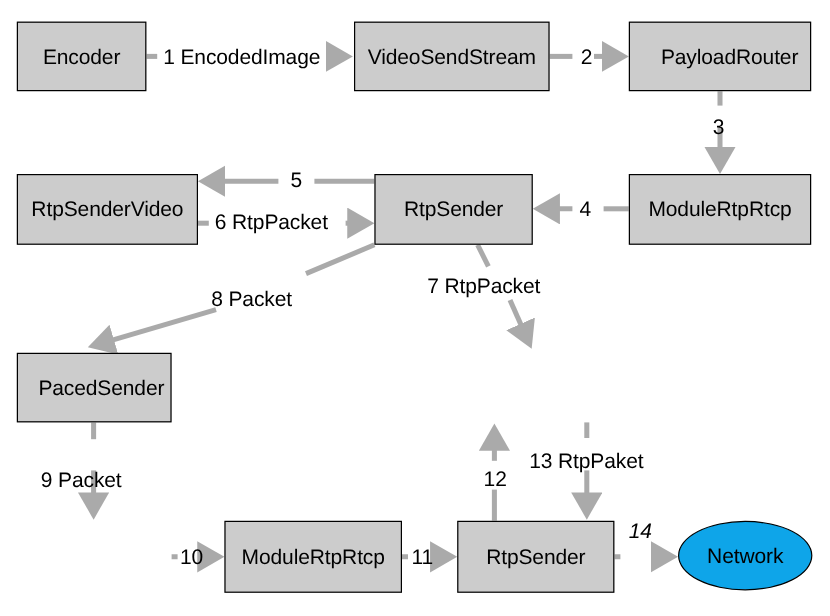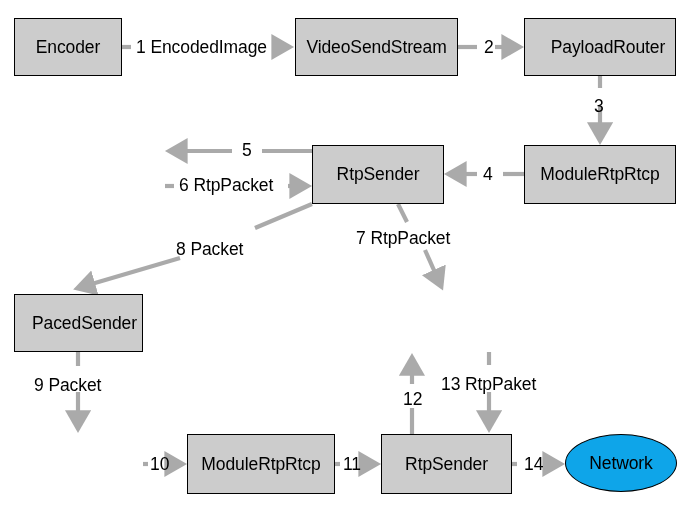--- a/index.html
+++ b/index.html
@@ -121,20 +121,23 @@
   </div>
 
   <div class="node node-box" style="left:295px; top:18px;  width:163px; height:58px;">
     <span>VideoSendStream</span>
   </div>
 
   <div class="node node-box" style="left:524px; top:18px;  width:152px; height:58px;padding-left:16px;">
     <span>PayloadRouter</span>
   </div>
 
+  <div class="node node-box" style="left:14px;  top:145px; width:151px; height:59px;">
+    <span>RtpSenderVideo</span>
+  </div>
 
   <div class="node node-box" style="left:312px; top:145px; width:132px; height:59px;">
     <span>RtpSender</span>
   </div>
 
   <div class="node node-box" style="left:524px; top:145px; width:152px; height:59px;">
     <span>ModuleRtpRtcp</span>
   </div>
 
   <div class="node node-box" style="left:14px;  top:294px; width:129px; height:58px;padding-left:12px;">
@@ -156,20 +159,20 @@
   </div>
 
   <div class="edge-label" style="left:136px; top:37px;">1 EncodedImage</div>
   <div class="edge-label" style="left:484px; top:37px;">2</div>
   <div class="edge-label" style="left:594px; top:96px;">3</div>
   <div class="edge-label" style="left:483px; top:164px;">4</div>
   <div class="edge-label" style="left:242px; top:140px;">5</div>
   <div class="edge-label" style="left:179px; top:175px;">6 RtpPacket</div>
   <div class="edge-label" style="left:356px; top:228px;">7 RtpPacket</div>
   <div class="edge-label" style="left:176px; top:239px;">8 Packet</div>
-  <div class="edge-label" style="left:34px;  top:375px;text-align:right;">9 Packet</div>
+  <div class="edge-label" style="left:34px;  top:390px;text-align:right;">9 Packet</div>
   <div class="edge-label" style="left:150px; top:454px;">10</div>
   <div class="edge-label" style="left:343px; top:454px;">11</div>
   <div class="edge-label" style="left:403px; top:389px;">12</div>
   <div class="edge-label" style="left:441px; top:374px;">13 RtpPaket</div>
-  <div class="edge-label" style="left:524px; top:454px;">14</div>
+  <div class="edge-label" style="left:524px; top:432px;font-style:italic;">14</div>
 
 </div>
 
 </body></html>

